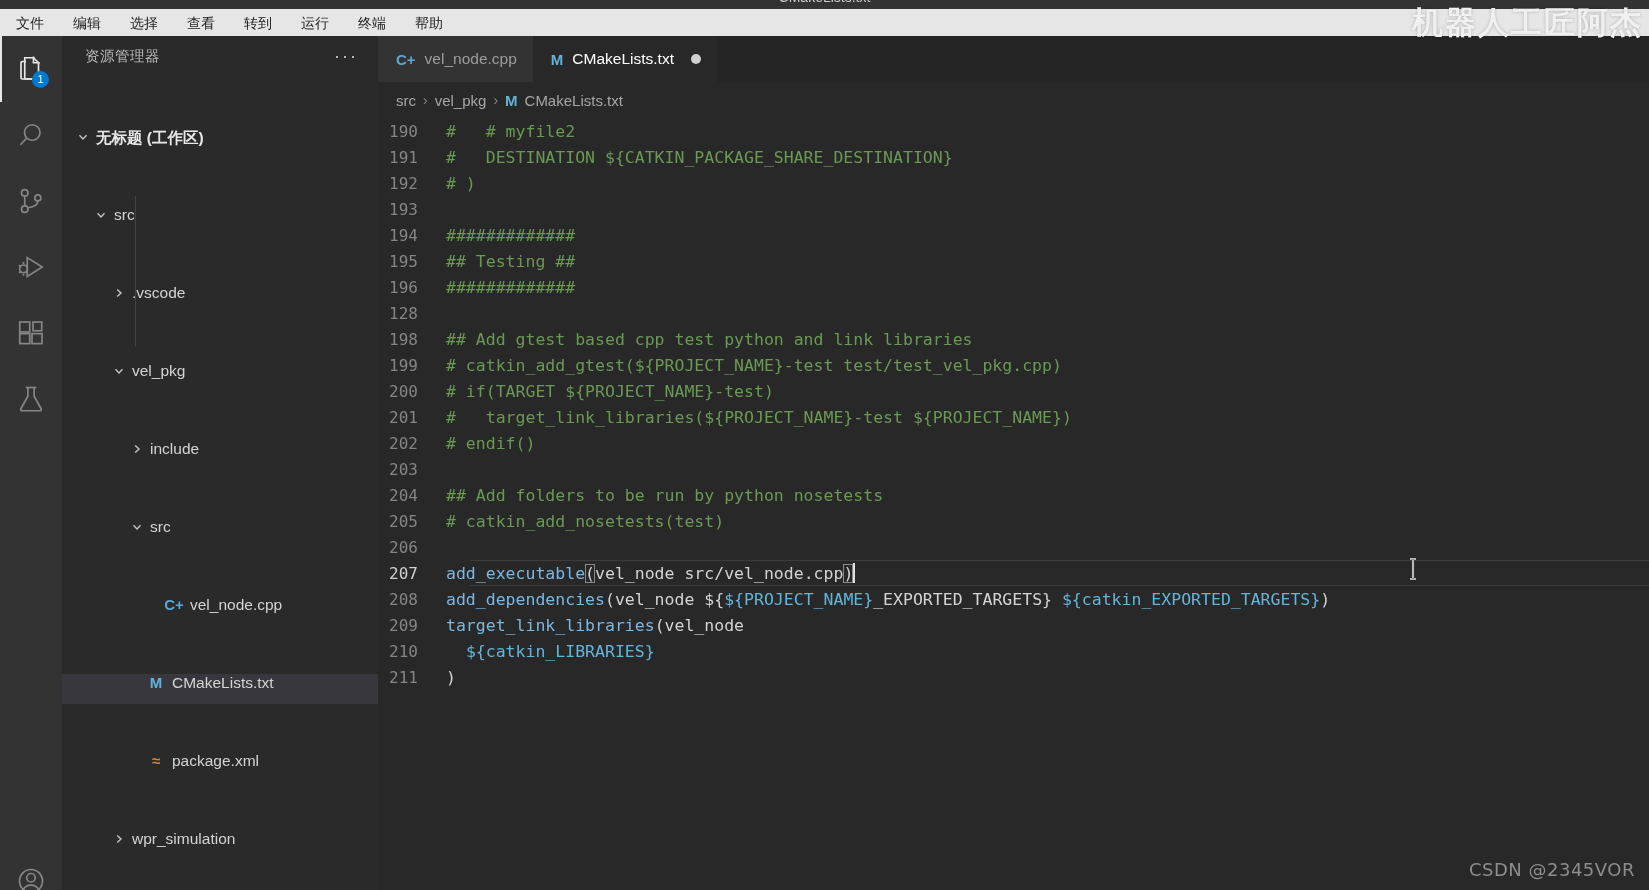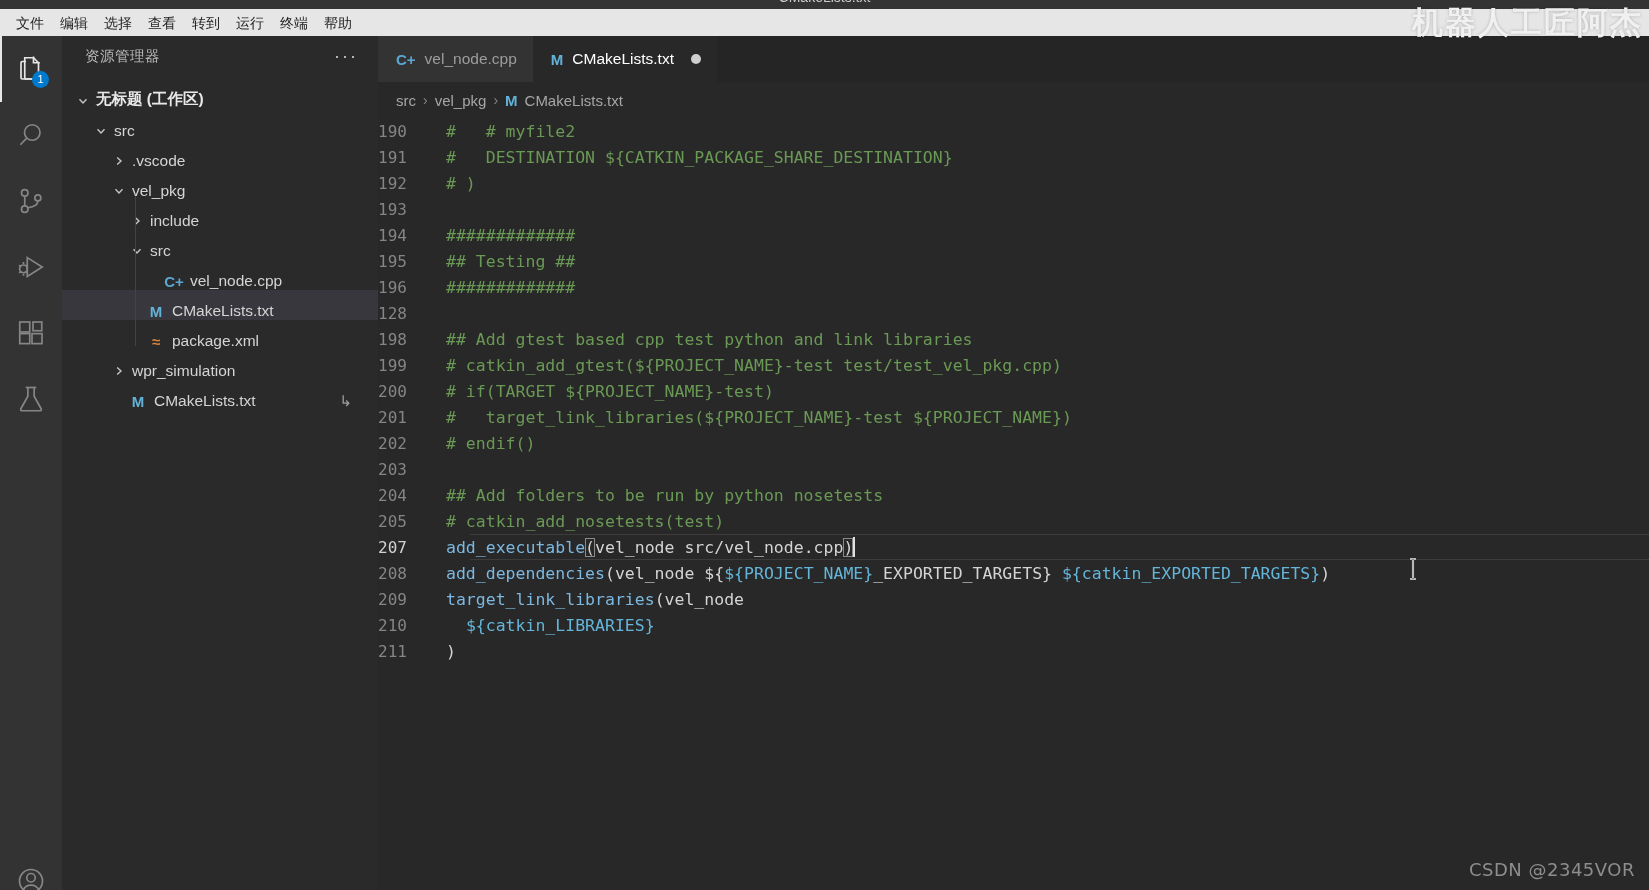--- a/index.html
+++ b/index.html
@@ -17,21 +17,21 @@
     background: #333333; overflow: hidden;
   }
   .titlebar-strip .wt {
     position: absolute; left: 50%; transform: translateX(-50%); top: -11px;
     font-size: 14px; color: #cccccc; white-space: nowrap;
   }
 
   
   .menubar {
     position: absolute; left: 0; top: 9px; width: 1649px; height: 27px;
-    background: #e6e6e6; display: flex; align-items: center; padding-left: 8px;
+    background: #e6e6e6; display: flex; align-items: center; padding-left: 8px; gap: 13px;
   }
   .menu-item {
     font-size: 14px; color: #1f1f1f; padding: 2px 8px; white-space: nowrap;
     line-height: 18px; cursor: default;
   }
 
   
   .watermark-top {
     position: absolute; right: 6px; top: 2px;
     font-size: 31px; font-weight: bold; color: #f0f0f0;
@@ -70,22 +70,22 @@
   }
   .sb-header {
     height: 40px; display: flex; align-items: center; justify-content: space-between;
     padding: 0 20px 0 23px;
   }
   .sb-title { font-size: 14.5px; color: #bbbbbb; letter-spacing: .5px; }
   .sb-dots { color: #cccccc; font-size: 18px; letter-spacing: 2px; cursor: pointer; line-height: 10px; }
 
   .tree { padding-top: 4px; font-size: 15.5px; color: #d4d4d4; }
   .row {
-    height: 30px; display: flex; align-items: flex-end; position: relative;
-    padding-left: 12px; cursor: pointer; white-space: nowrap;
+    height: 30px; display: flex; align-items: flex-start; position: relative;
+    padding-left: 12px; cursor: pointer; white-space: nowrap; margin-top: 48px;
   }
   .row.selected { background: #37373d; }
   .chev { width: 18px; height: 18px; flex: 0 0 18px; display:flex; align-items:center; justify-content:center; }
   .chev svg { stroke: #c5c5c5; stroke-width: 1.4; fill: none; }
   .chev.hidden { visibility: hidden; }
   .row .label { margin-left: 4px; }
   .row.root .label { font-weight: bold; color: #e8e8e8; }
   .fileicon { width: 20px; flex: 0 0 20px; display:flex; align-items:center; justify-content:center;
     font-size: 15px; font-weight: bold; margin-right: 2px; }
   .ic-cpp { color: #5ba8d4; }
@@ -116,21 +116,21 @@
   .bc-sep { color: #868686; font-size: 14px; }
   .bc-icon { color: #63b3d8; font-weight: bold; font-size: 15px; }
 
   .code-area { position: absolute; left: 0; top: 82px; right: 0; bottom: 0; overflow: hidden; }
   .code-line {
     position: relative; height: 26px; display: flex; align-items: center;
     font-family: "DejaVu Sans Mono", "Liberation Mono", monospace;
     font-size: 16.5px; white-space: pre;
   }
   .ln {
-    width: 66px; flex: 0 0 66px; padding-right: 26px;
+    width: 66px; flex: 0 0 66px; text-align: right; padding-right: 26px;
     color: #858585; font-family: "DejaVu Sans Mono", monospace; font-size: 16px;
   }
   .code-line.current .ln { color: #d0d0d0; }
   .code-line.current::after {
     content: ""; position: absolute; left: 92px; right: 0; top: 0; bottom: 0;
     border-top: 1px solid #3c3c3c; border-bottom: 1px solid #3c3c3c;
     pointer-events: none;
   }
   .code-txt { padding-left: 2px; }
   .c-comment { color: #6a9955; }
@@ -346,20 +346,21 @@
         <div class="code-line"><span class="ln">196</span><span class="code-txt"><span class="c-comment">#############</span></span></div>
         <div class="code-line"><span class="ln">128</span><span class="code-txt"></span></div>
         <div class="code-line"><span class="ln">198</span><span class="code-txt"><span class="c-comment">## Add gtest based cpp test python and link libraries</span></span></div>
         <div class="code-line"><span class="ln">199</span><span class="code-txt"><span class="c-comment"># catkin_add_gtest(${PROJECT_NAME}-test test/test_vel_pkg.cpp)</span></span></div>
         <div class="code-line"><span class="ln">200</span><span class="code-txt"><span class="c-comment"># if(TARGET ${PROJECT_NAME}-test)</span></span></div>
         <div class="code-line"><span class="ln">201</span><span class="code-txt"><span class="c-comment">#   target_link_libraries(${PROJECT_NAME}-test ${PROJECT_NAME})</span></span></div>
         <div class="code-line"><span class="ln">202</span><span class="code-txt"><span class="c-comment"># endif()</span></span></div>
         <div class="code-line"><span class="ln">203</span><span class="code-txt"></span></div>
         <div class="code-line"><span class="ln">204</span><span class="code-txt"><span class="c-comment">## Add folders to be run by python nosetests</span></span></div>
         <div class="code-line"><span class="ln">205</span><span class="code-txt"><span class="c-comment"># catkin_add_nosetests(test)</span></span></div>
+        <div class="code-line"><span class="ln">206</span><span class="code-txt"></span></div>
         <div class="code-line current"><span class="ln">207</span><span class="code-txt"><span class="c-func">add_executable</span><span class="c-plain bracket-box">(</span><span class="c-plain">vel_node src/vel_node.cpp</span><span class="c-plain bracket-box">)</span><span class="caret"></span></span></div>
         <div class="code-line"><span class="ln">208</span><span class="code-txt"><span class="c-func">add_dependencies</span><span class="c-plain">(vel_node </span><span class="c-plain">${</span><span class="c-var">${PROJECT_NAME}</span><span class="c-plain">_EXPORTED_TARGETS}</span><span class="c-plain"> </span><span class="c-var">${catkin_EXPORTED_TARGETS}</span><span class="c-plain">)</span></span></div>
         <div class="code-line"><span class="ln">209</span><span class="code-txt"><span class="c-func">target_link_libraries</span><span class="c-plain">(vel_node</span></span></div>
         <div class="code-line"><span class="ln">210</span><span class="code-txt"><span class="c-plain">  </span><span class="c-var">${catkin_LIBRARIES}</span></span></div>
         <div class="code-line"><span class="ln">211</span><span class="code-txt"><span class="c-plain">)</span></span></div>
       </div>
   </div>
 
   <div class="ibeam">
     <svg width="14" height="24" viewBox="0 0 14 24">

